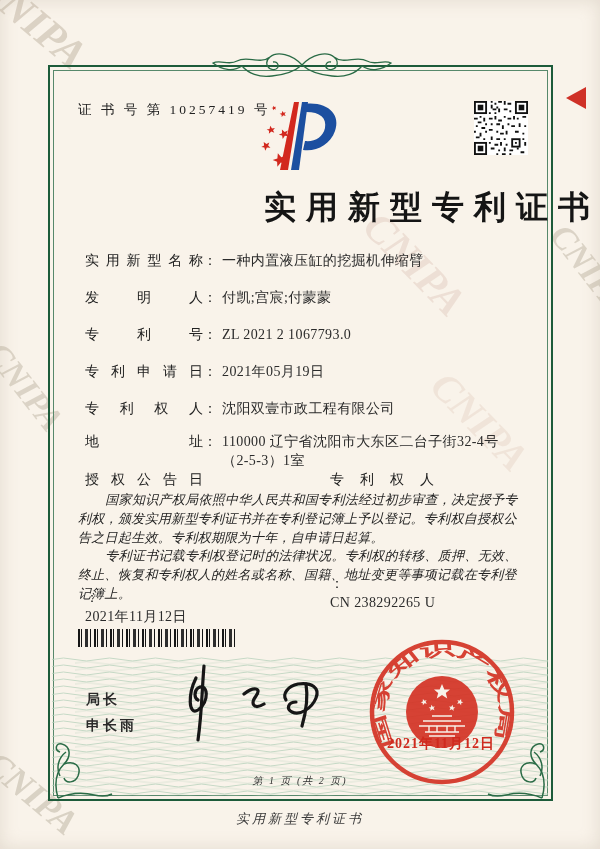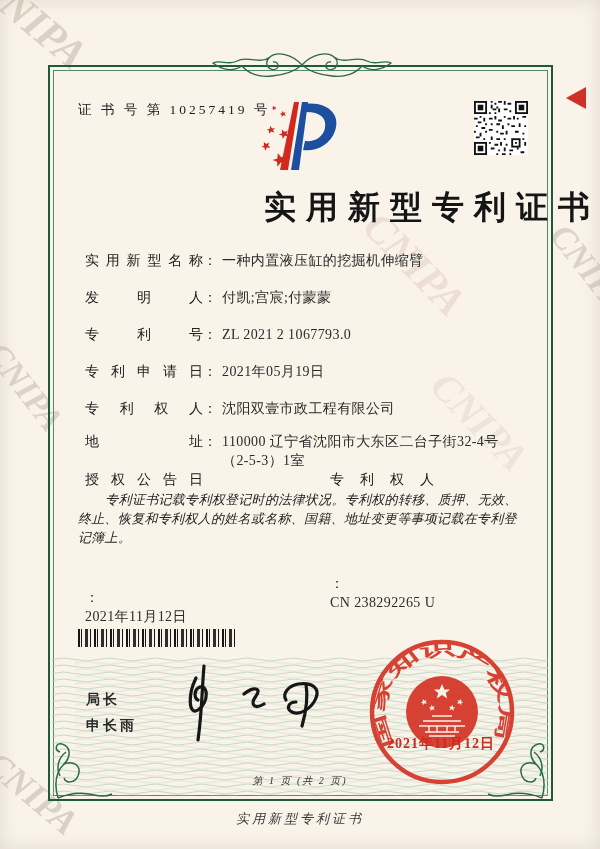--- a/index.html
+++ b/index.html
@@ -182,20 +182,21 @@
       <span class="fcolon">：</span>
       <span class="fval">2021年11月12日</span>
   </div>
   <div class="frow half content-z" style="top:470px;left:330px;width:215px">
     <span class="flabel short">专利权人</span>
       <span class="fcolon">：</span>
       <span class="fval">CN 238292265 U</span>
   </div>
 
   <div class="paras content-z">
+    <p>国家知识产权局依照中华人民共和国专利法经过初步审查，决定授予专利权，颁发实用新型专利证书并在专利登记簿上予以登记。专利权自授权公告之日起生效。专利权期限为十年，自申请日起算。</p>
     <p>专利证书记载专利权登记时的法律状况。专利权的转移、质押、无效、终止、恢复和专利权人的姓名或名称、国籍、地址变更等事项记载在专利登记簿上。</p>
   </div>
 
   <div class="barcode content-z"></div>
 
   <div class="director">
     <div>局长</div>
     <div>申长雨</div>
   </div>
 

